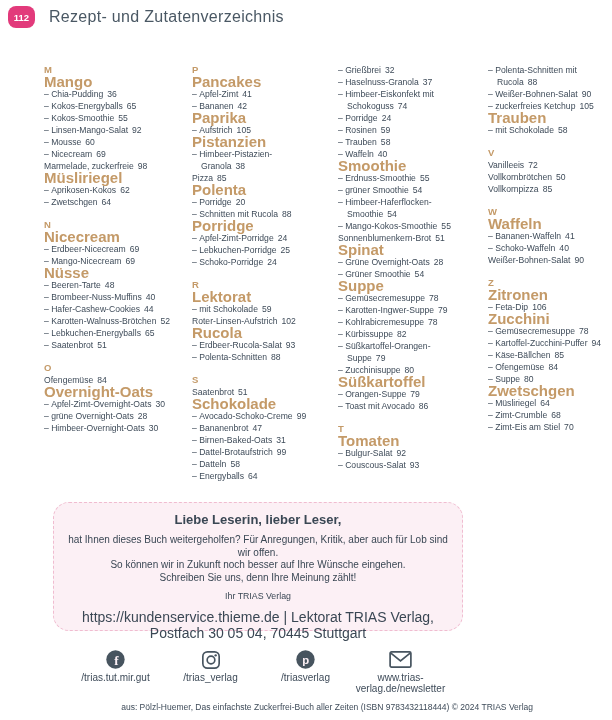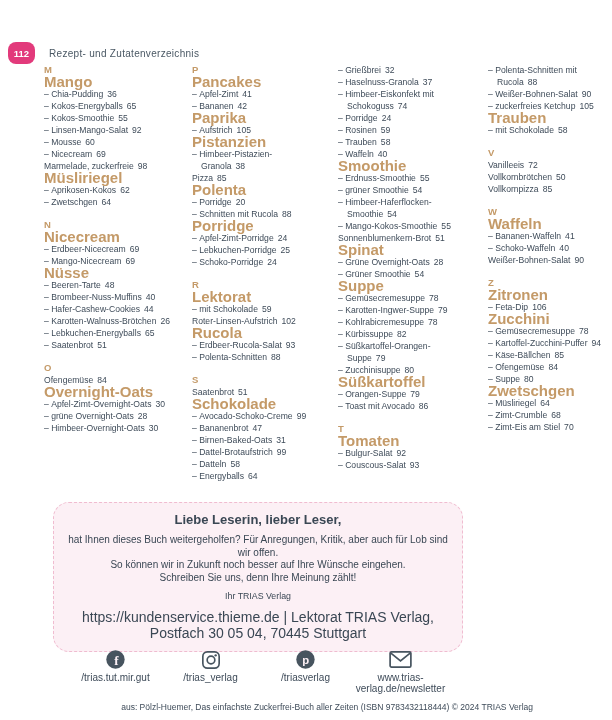--- a/index.html
+++ b/index.html
@@ -1,38 +1,38 @@
 <!DOCTYPE html>
 <html><head>
 <meta charset="utf-8">
 <style>
   html,body{margin:0;padding:0;background:#ffffff;}
   body{width:612px;height:720px;position:relative;overflow:hidden;
        font-family:"Liberation Sans","DejaVu Sans",sans-serif;-webkit-font-smoothing:antialiased;}
 
   
-  .hdr{position:absolute;top:6px;left:8px;display:flex;align-items:center;gap:14px;margin-top:36px;}
+  .hdr{position:absolute;top:6px;left:8px;display:flex;align-items:center;gap:14px;}
   .badge{display:inline-flex;align-items:center;justify-content:center;
          min-width:27px;height:22px;border-radius:8px;background:#e23a7b;
          color:#fff;font-size:9.5px;font-weight:700;}
-  .hdr-title{color:#4a5864;font-size:10px;letter-spacing:.3px;}
+  .hdr-title{color:#4a5864;font-size:16px;letter-spacing:.3px;}
 
   
   .index-grid{position:absolute;top:64px;left:44px;display:grid;
               grid-template-columns:126px 124px 128px 124px;column-gap:22px;}
   .col{font-size:8.6px;line-height:12px;color:#3e4b59;}
   .letter{color:#c49a68;font-weight:700;font-size:9.5px;}
   .letter:not(:first-child){margin-top:11px;}
   .cat{color:#c49a68;font-weight:700;font-size:15px;}
   .entry{color:#3e4b59;}
   .entry.dash{padding-left:9px;text-indent:-9px;}
   .pg{padding-left:4px;}
 
   
-  .letter-box{position:absolute;top:502px;left:53px;width:410px;height:150px;
+  .letter-box{position:absolute;top:502px;left:53px;width:410px;height:129px;
               box-sizing:border-box;background:#fcf0f5;border:1.5px dashed #f0bcd0;
               border-radius:16px;padding:9px 14px 6px;text-align:center;color:#3a4754;}
   .lb-title{font-size:13px;font-weight:700;margin:0 0 7px;}
   .lb-line{font-size:10px;line-height:12.5px;margin:0;}
   .lb-sig{font-size:8.8px;margin:7px 0 8px;}
   .lb-contact{font-size:14px;margin:7px 0 0;}
   .socials{display:flex;margin-top:8px;}
   .social{flex:1;display:flex;flex-direction:column;align-items:center;gap:2px;color:#47545f;}
   .social .ic{height:21px;display:flex;align-items:center;}
   .social svg{display:block;}
@@ -65,21 +65,21 @@
       <div class="entry dash">–&nbsp;Aprikosen-Kokos<span class="pg">62</span></div>
       <div class="entry dash">–&nbsp;Zwetschgen<span class="pg">64</span></div>
       <div class="letter">N</div>
       <div class="cat">Nicecream</div>
       <div class="entry dash">–&nbsp;Erdbeer-Nicecream<span class="pg">69</span></div>
       <div class="entry dash">–&nbsp;Mango-Nicecream<span class="pg">69</span></div>
       <div class="cat">Nüsse</div>
       <div class="entry dash">–&nbsp;Beeren-Tarte<span class="pg">48</span></div>
       <div class="entry dash">–&nbsp;Brombeer-Nuss-Muffins<span class="pg">40</span></div>
       <div class="entry dash">–&nbsp;Hafer-Cashew-Cookies<span class="pg">44</span></div>
-      <div class="entry dash">–&nbsp;Karotten-Walnuss-Brötchen<span class="pg">26</span></div>
+      <div class="entry dash">–&nbsp;Karotten-Walnuss-Brötchen<span class="pg">52</span></div>
       <div class="entry dash">–&nbsp;Lebkuchen-Energyballs<span class="pg">65</span></div>
       <div class="entry dash">–&nbsp;Saatenbrot<span class="pg">51</span></div>
       <div class="letter">O</div>
       <div class="entry plain">Ofengemüse<span class="pg">84</span></div>
       <div class="cat">Overnight-Oats</div>
       <div class="entry dash">–&nbsp;Apfel-Zimt-Overnight-Oats<span class="pg">30</span></div>
       <div class="entry dash">–&nbsp;grüne Overnight-Oats<span class="pg">28</span></div>
       <div class="entry dash">–&nbsp;Himbeer-Overnight-Oats<span class="pg">30</span></div>
     </div>
     <div class="col">

